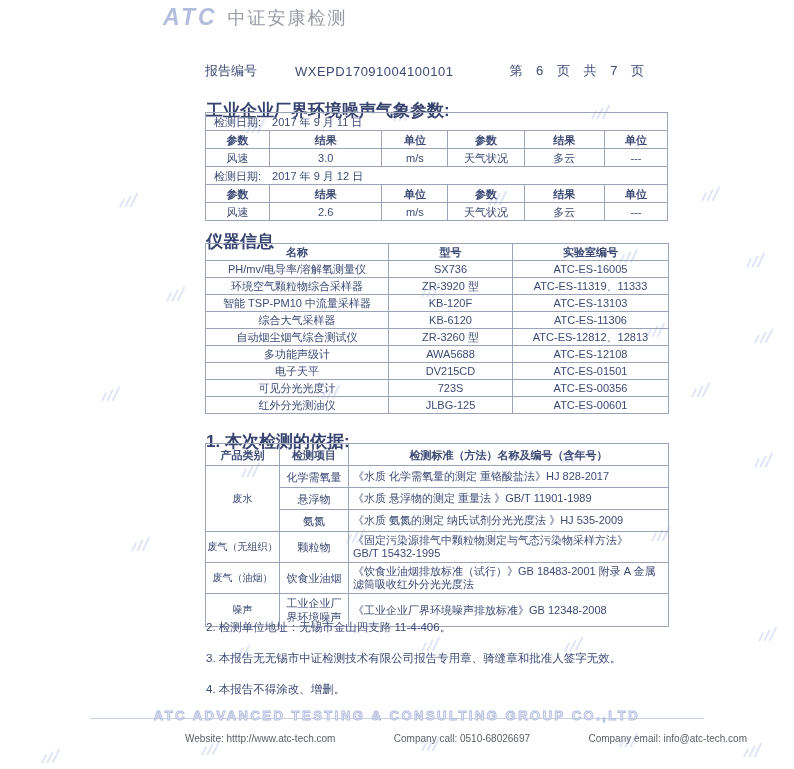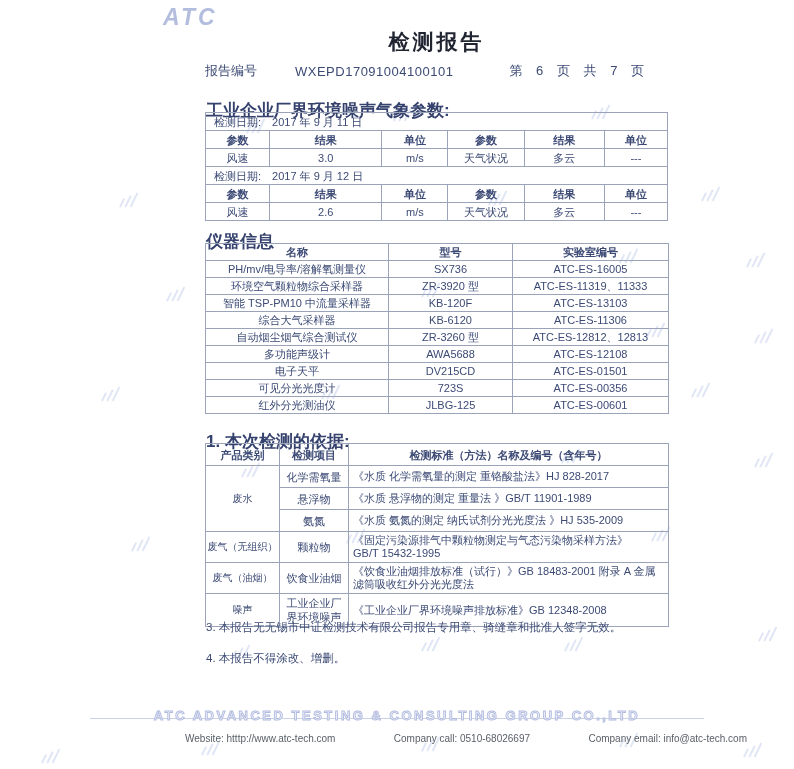--- a/index.html
+++ b/index.html
@@ -202,22 +202,22 @@
       </div>
       <div class="wm" style="left: 40px; top: 748px;">
         <b></b>
         <b></b>
         <b></b>
       </div>
     </div>
 
   <div class="logo-row">
     <span class="logo-mark">ATC</span>
+    <span class="brand">中证安康检测</span>
   </div>
-  <div class="doc-title">检测报告</div>
 
   <div class="report-row">
     <span class="report-no-label">报告编号</span>
     <span class="report-no">WXEPD17091004100101</span>
     <span class="page-info">第 6 页 共 7 页</span>
   </div>
 
   <div class="sec-title" style="top:99px;">工业企业厂界环境噪声气象参数:</div>
   <table id="weather-table" class="doc-table" style="top:112px;">
     <colgroup>
@@ -374,20 +374,21 @@
         </tr>
         <tr>
           <td class="cat" rowspan="1">噪声</td>
           <td>工业企业厂界环境噪声</td>
           <td class="std">《工业企业厂界环境噪声排放标准》GB 12348-2008</td>
         </tr>
       </tbody>
   </table>
 
   <div class="notes" id="notes">
+      <div class="note">2. 检测单位地址：无锡市金山四支路 11-4-406。</div>
       <div class="note">3. 本报告无无锡市中证检测技术有限公司报告专用章、骑缝章和批准人签字无效。</div>
       <div class="note">4. 本报告不得涂改、增删。</div>
     </div>
 
   <div class="footer-banner">
     <span class="banner-text">ATC  ADVANCED  TESTING  &amp;  CONSULTING  GROUP  CO.,LTD</span>
   </div>
   <div class="footer-links">
     <span>
       <span>Website:</span>

